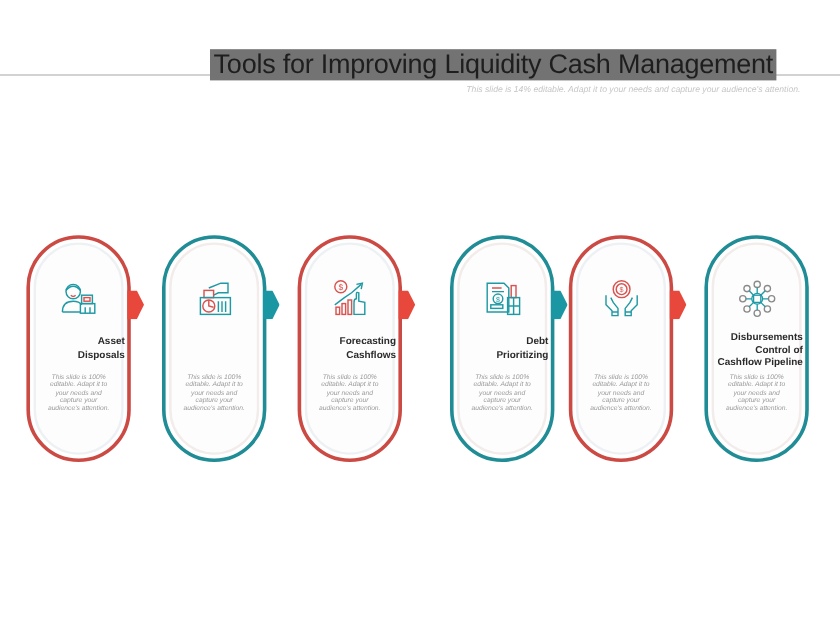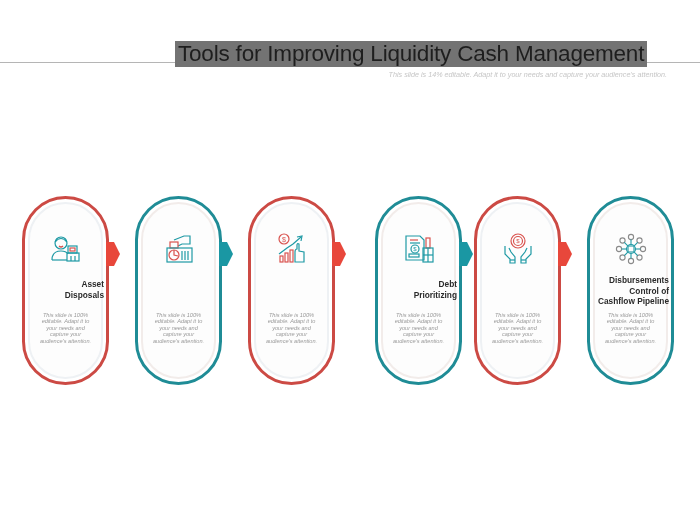--- a/index.html
+++ b/index.html
@@ -130,20 +130,24 @@
     <svg viewBox="0 0 34 34" fill="none" stroke-width="1.2">
       <circle cx="9" cy="7" r="5" stroke="#d9534f"></circle>
       <text x="9" y="9.5" font-size="7" text-anchor="middle" fill="#d9534f" stroke="none" font-family="Liberation Sans, sans-serif">$</text>
       <path d="M4 22 L12 16 L18 12 L26 5" stroke="#1f9aa5"></path>
       <polyline points="22,5 27,4 26,9" stroke="#1f9aa5"></polyline>
       <rect x="5" y="24" width="3" height="6" stroke="#d9534f"></rect>
       <rect x="10" y="21" width="3" height="9" stroke="#d9534f"></rect>
       <rect x="15" y="18" width="3" height="12" stroke="#d9534f"></rect>
       <path d="M20 30 L20 20 Q20 17 22 17 L22 13 Q22 11 24 12 L24 19 L29 20 L29 30 Z" stroke="#1f9aa5"></path>
     </svg>
+  </div>
+  <div class="label">
+    <div>Forecasting</div>
+    <div>Cashflows</div>
   </div>
   <div class="desc" style="top:113px">
     <div>This slide is 100%</div>
       <div>editable.  Adapt it to</div>
       <div>your needs and</div>
       <div>capture your</div>
       <div>audience's  attention.</div>
   </div>
 </div>
 

